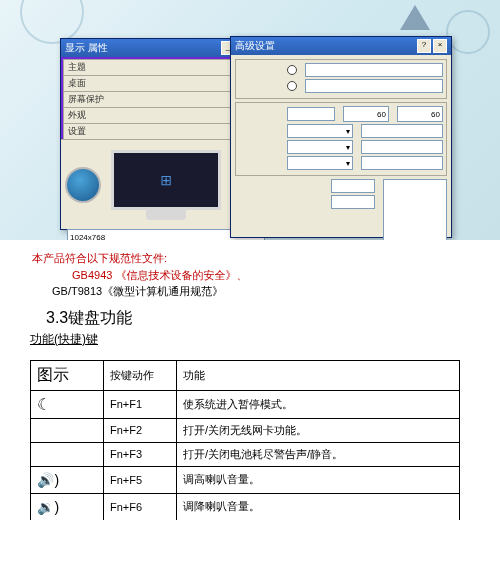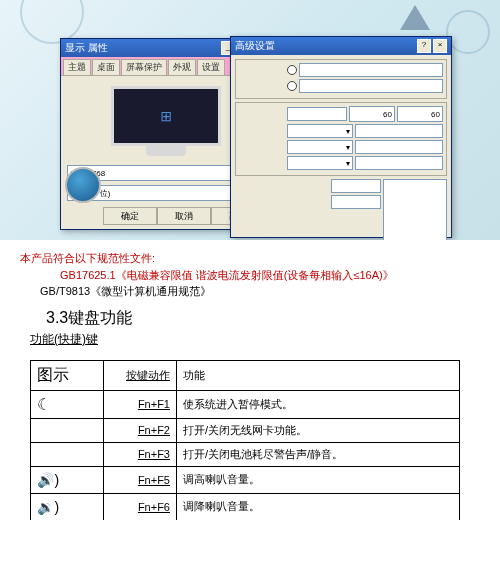--- a/index.html
+++ b/index.html
@@ -61,23 +61,24 @@
     border: 1px solid #fff;
     font-size: 8px;
     line-height: 10px;
     text-align: center;
     color: #000;
   }
   .win1 { top: 30px; left: 60px; width: 210px; height: 190px; margin-top: 8px; }
   .win1 .tabs {
     display: flex;
     font-size: 9px;
-    background: #f9a8d4;
+    background: #6d28d9;
     padding: 2px 2px 0 2px;
     border-bottom: 1px solid #aca899;
+    flex-direction: column;
   }
   .win1 .tab {
     padding: 1px 4px;
     border: 1px solid #aca899;
     border-bottom: none;
     background: #ece9d8;
     margin-right: 1px;
     color: #333;
   }
   .win1 .body { padding: 6px; }
@@ -151,21 +152,21 @@
   .win2 { top: 36px; left: 230px; width: 220px; height: 200px; }
   .win2 .body { padding: 4px; font-size: 8px; }
   .win2 .group {
     border: 1px solid #aca899;
     padding: 3px;
     margin-bottom: 3px;
   }
   .win2 .line {
     display: flex;
     align-items: center;
-    gap: 2px;
+    gap: 8px;
     margin-bottom: 2px;
     padding-left: 48px;
   }
   .win2 .radio {
     width: 8px; height: 8px;
     border: 1px solid #404040;
     border-radius: 50%;
     background: #fff;
     flex-shrink: 0;
   }
@@ -201,21 +202,21 @@
     border: 1px solid #7f9db9;
     background: #fff;
     overflow: hidden;
     font-size: 7px;
     line-height: 8px;
     padding: 1px;
   }
 
   
   .text-section {
-    padding: 10px 30px 6px 20px;
+    padding: 10px 30px 6px 32px;
     font-size: 11px;
     line-height: 1.5;
   }
   .text-section .red { color: #c00000; }
   .text-section .indent { padding-left: 40px; }
 
   .keyboard-heading {
     padding: 2px 46px;
     font-size: 16px;
   }
@@ -236,21 +237,21 @@
     border: 1px solid #000;
     padding: 4px 6px;
     font-size: 11px;
     vertical-align: middle;
   }
   .kbd-table th {
     font-weight: normal;
     text-align: left;
   }
   .kbd-table .col-icon { width: 60px; text-align: left; font-size: 16px; }
-  .kbd-table .col-key  { width: 60px; text-align: right; text-decoration: underline; }
+  .kbd-table .col-key  { width: 60px; text-align: left; }
   .kbd-table .col-func { }
   .cutoff { overflow: hidden; }
   .cutoff tr:last-child td { border-bottom: none; }
 
   .icon-dual-screen {
     display: inline-flex; gap: 2px; align-items: center;
   }
   .icon-dual-screen .scr {
     width: 12px; height: 10px; border: 1.5px solid #000; position: relative;
   }
@@ -356,21 +357,21 @@
           </div>
           <div class="listbox"></div>
         </div>
 
       </div>
     </div>
   </div>
 
   <div class="text-section">
     <div class="red">本产品符合以下规范性文件:</div>
-    <div class="red indent">GB17625.1《电磁兼容限值 谐波电流发射限值(设备每相输入≤16A)》</div>
+    <div class="red indent">GB4943 《信息技术设备的安全》、</div>
     <div style="padding-left:20px">GB/T9813《微型计算机通用规范》</div>
   </div>
 
   <div class="keyboard-heading">3.3键盘功能</div>
   <div class="sub-heading">功能(快捷)键</div>
 
   <div class="cutoff">
   <table class="kbd-table">
     <tbody>
           <tr>

